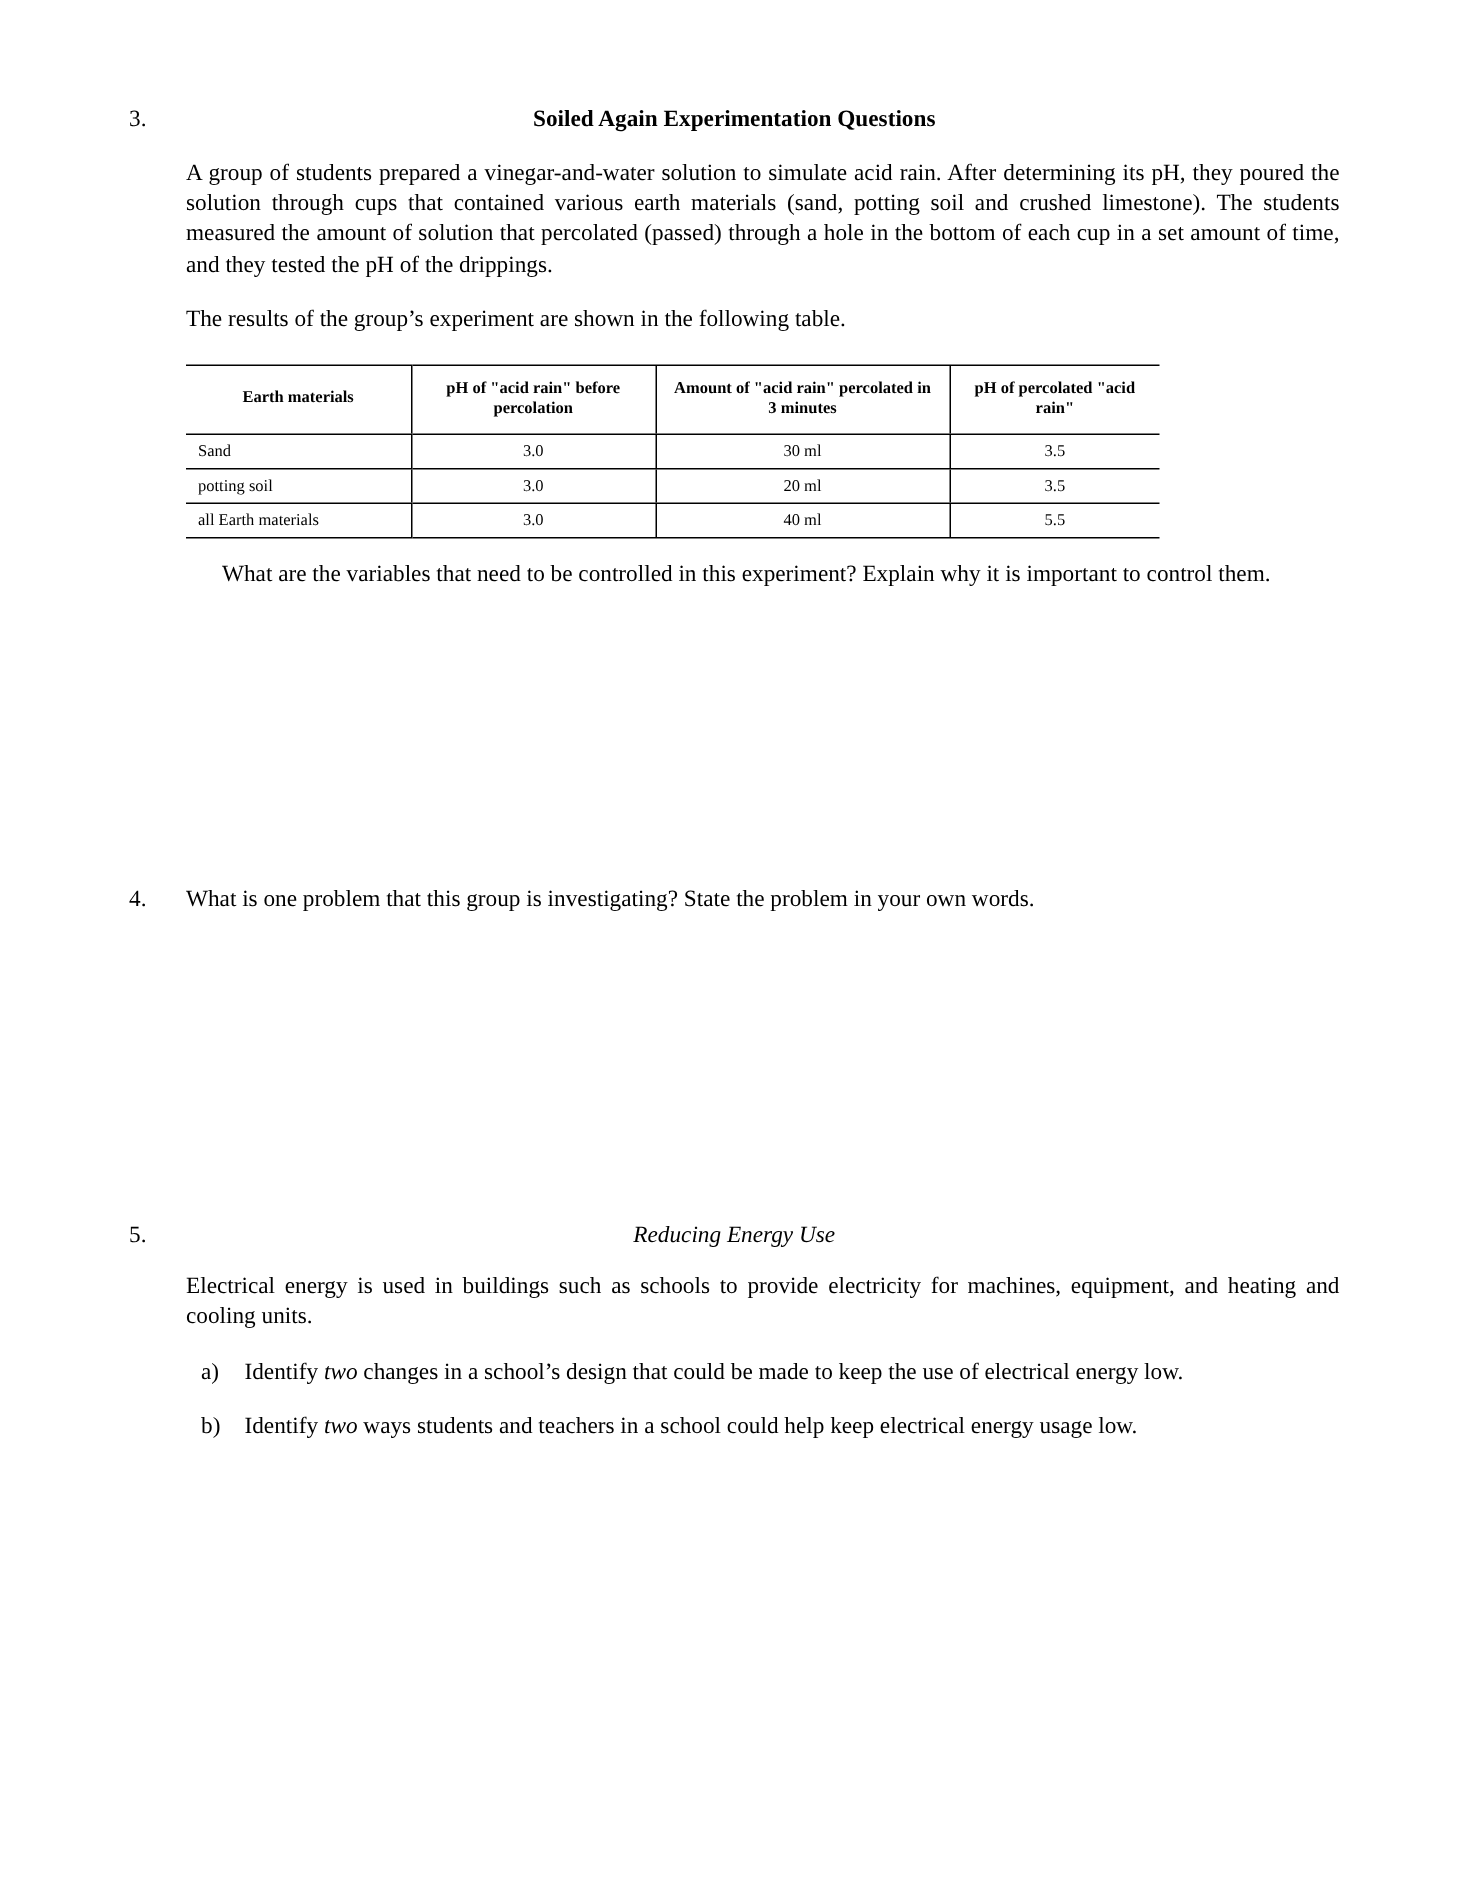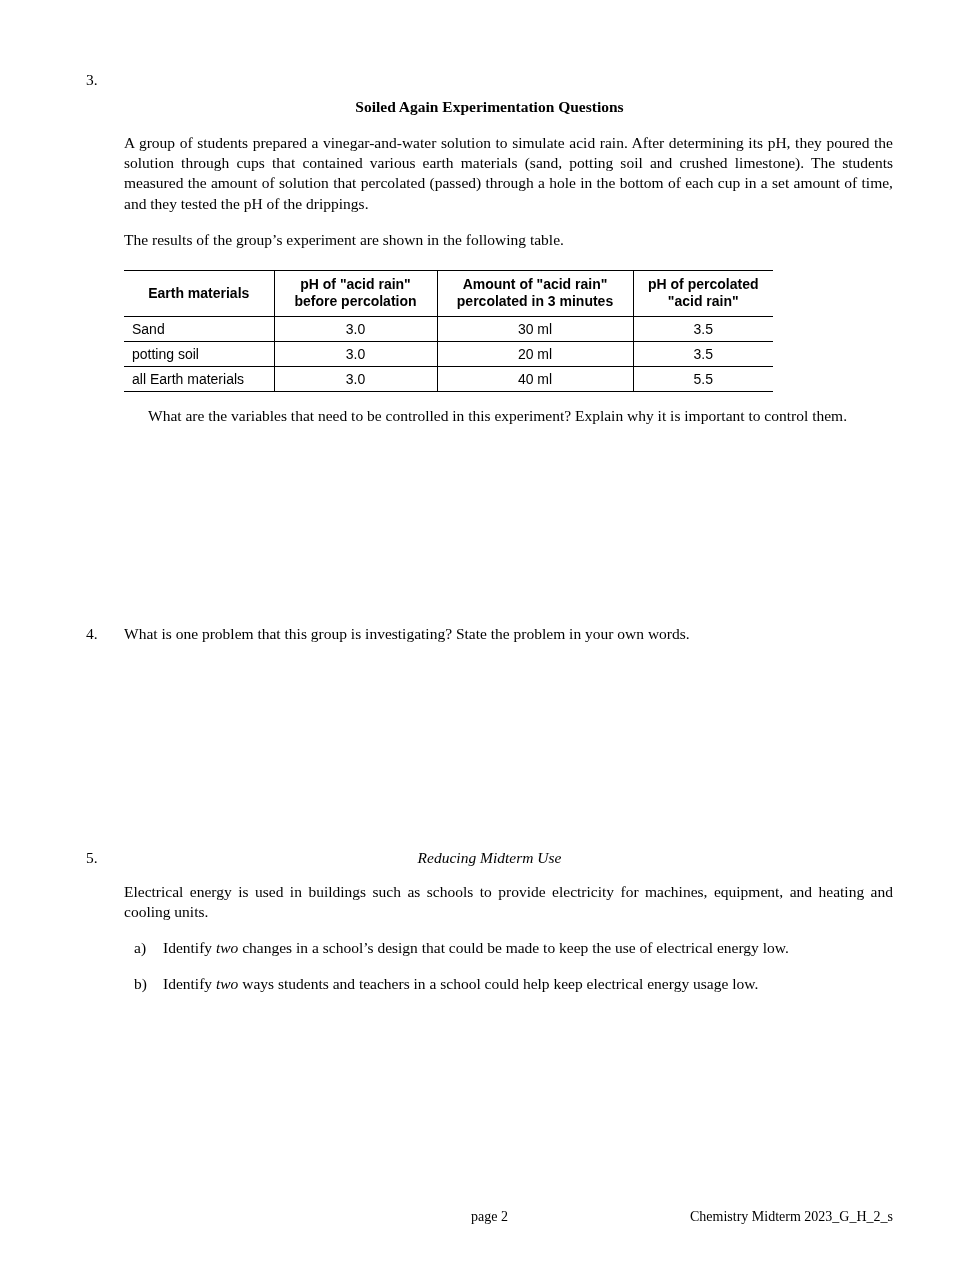--- a/index.html
+++ b/index.html
@@ -20,40 +20,39 @@
   .qrow { display: flex; align-items: flex-start; }
   .qnum { width: 38px; flex: 0 0 38px; }
   .qbody { flex: 1 1 auto; min-width: 0; }
   .qtitle {
     font-size: 15.5px;
     font-weight: bold;
     text-align: center;
     margin-left: -38px;
     width: calc(100% + 38px);
     margin-bottom: 16px;
-    margin-top: 27px;
   }
   .qtitle-italic {
     font-size: 15.5px;
     font-weight: normal;
     font-style: italic;
     text-align: center;
     margin-left: -38px;
     width: calc(100% + 38px);
     margin-bottom: 14px;
   }
   .para { text-align: justify; margin-bottom: 16px; }
   .para-tight { text-align: justify; margin-bottom: 20px; }
   .question-text { text-align: justify; margin-top: 14px; margin-left: 24px; }
 
   
   .results-table {
     border-collapse: collapse;
-    font-family: Liberation Sans, sans-serif;
-    font-size: 14px;
+    font-family: Liberation Serif, serif;
+    font-size: 11px;
     margin: 6px 0 0 0;
   }
   .results-table th, .results-table td {
     border-left: 1px solid #000;
   }
   .results-table th:first-child, .results-table td:first-child {
     border-left: none;
   }
   .results-table thead th {
     border-top: 1.5px solid #000;
@@ -155,33 +154,29 @@
     <div class="qbody">
       <p class="para">What is one problem that this group is investigating? State the problem in your own words.</p>
     </div>
   </div>
 
   <div class="answer-space-md"></div>
 
   <div class="qrow">
     <div class="qnum">5.</div>
     <div class="qbody">
-      <div class="qtitle-italic">Reducing Midterm Use</div>
+      <div class="qtitle-italic">Reducing Energy Use</div>
       <p class="para">Electrical energy is used in buildings such as schools to provide electricity for machines, equipment, and heating and cooling units.</p>
 
       <div class="subitem">
         <div class="subitem-label">a)</div>
         <div class="subitem-text"><span>Identify </span><span class="em">two</span><span> changes in a school’s design that could be made to keep the use of electrical energy low.</span></div>
       </div>
 
       <div class="subitem">
         <div class="subitem-label">b)</div>
         <div class="subitem-text"><span>Identify </span><span class="em">two</span><span> ways students and teachers in a school could help keep electrical energy usage low.</span></div>
       </div>
     </div>
   </div>
 
-  <div class="footer">
-    <span>page 2</span>
-    <span class="footer-right">Chemistry Midterm 2023_G_H_2_s</span>
-  </div>
 
 </div>
 
 </body></html>

